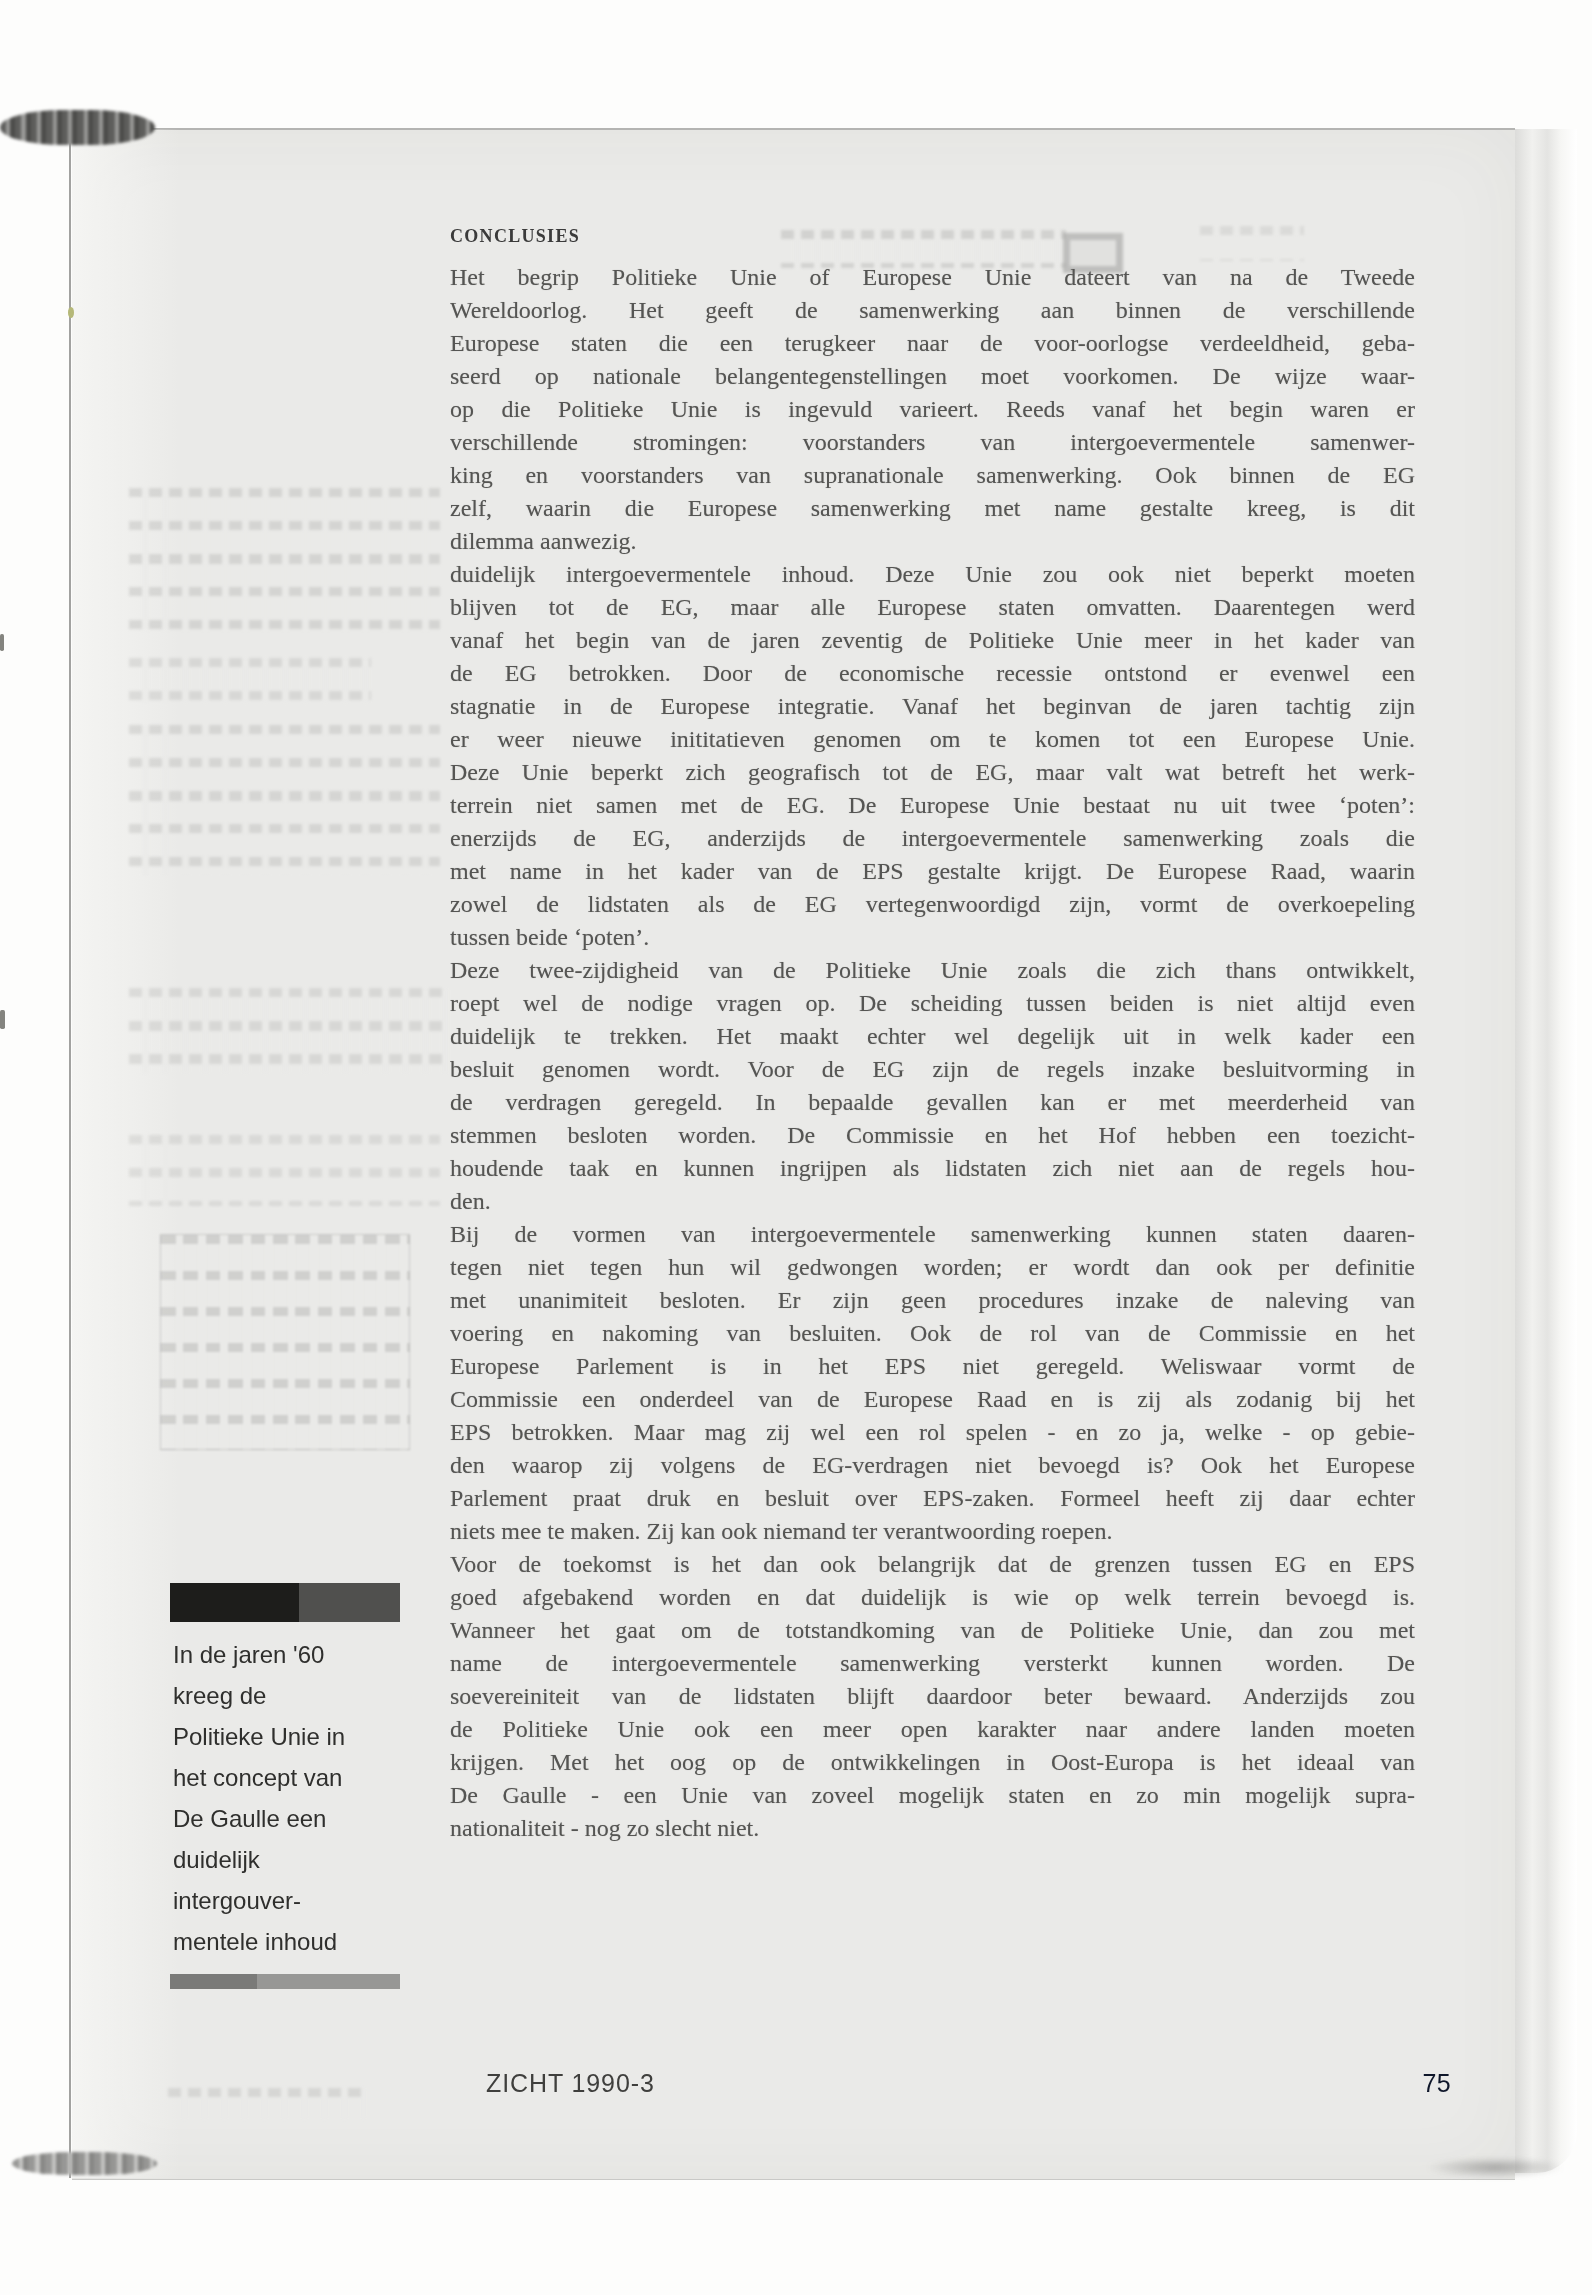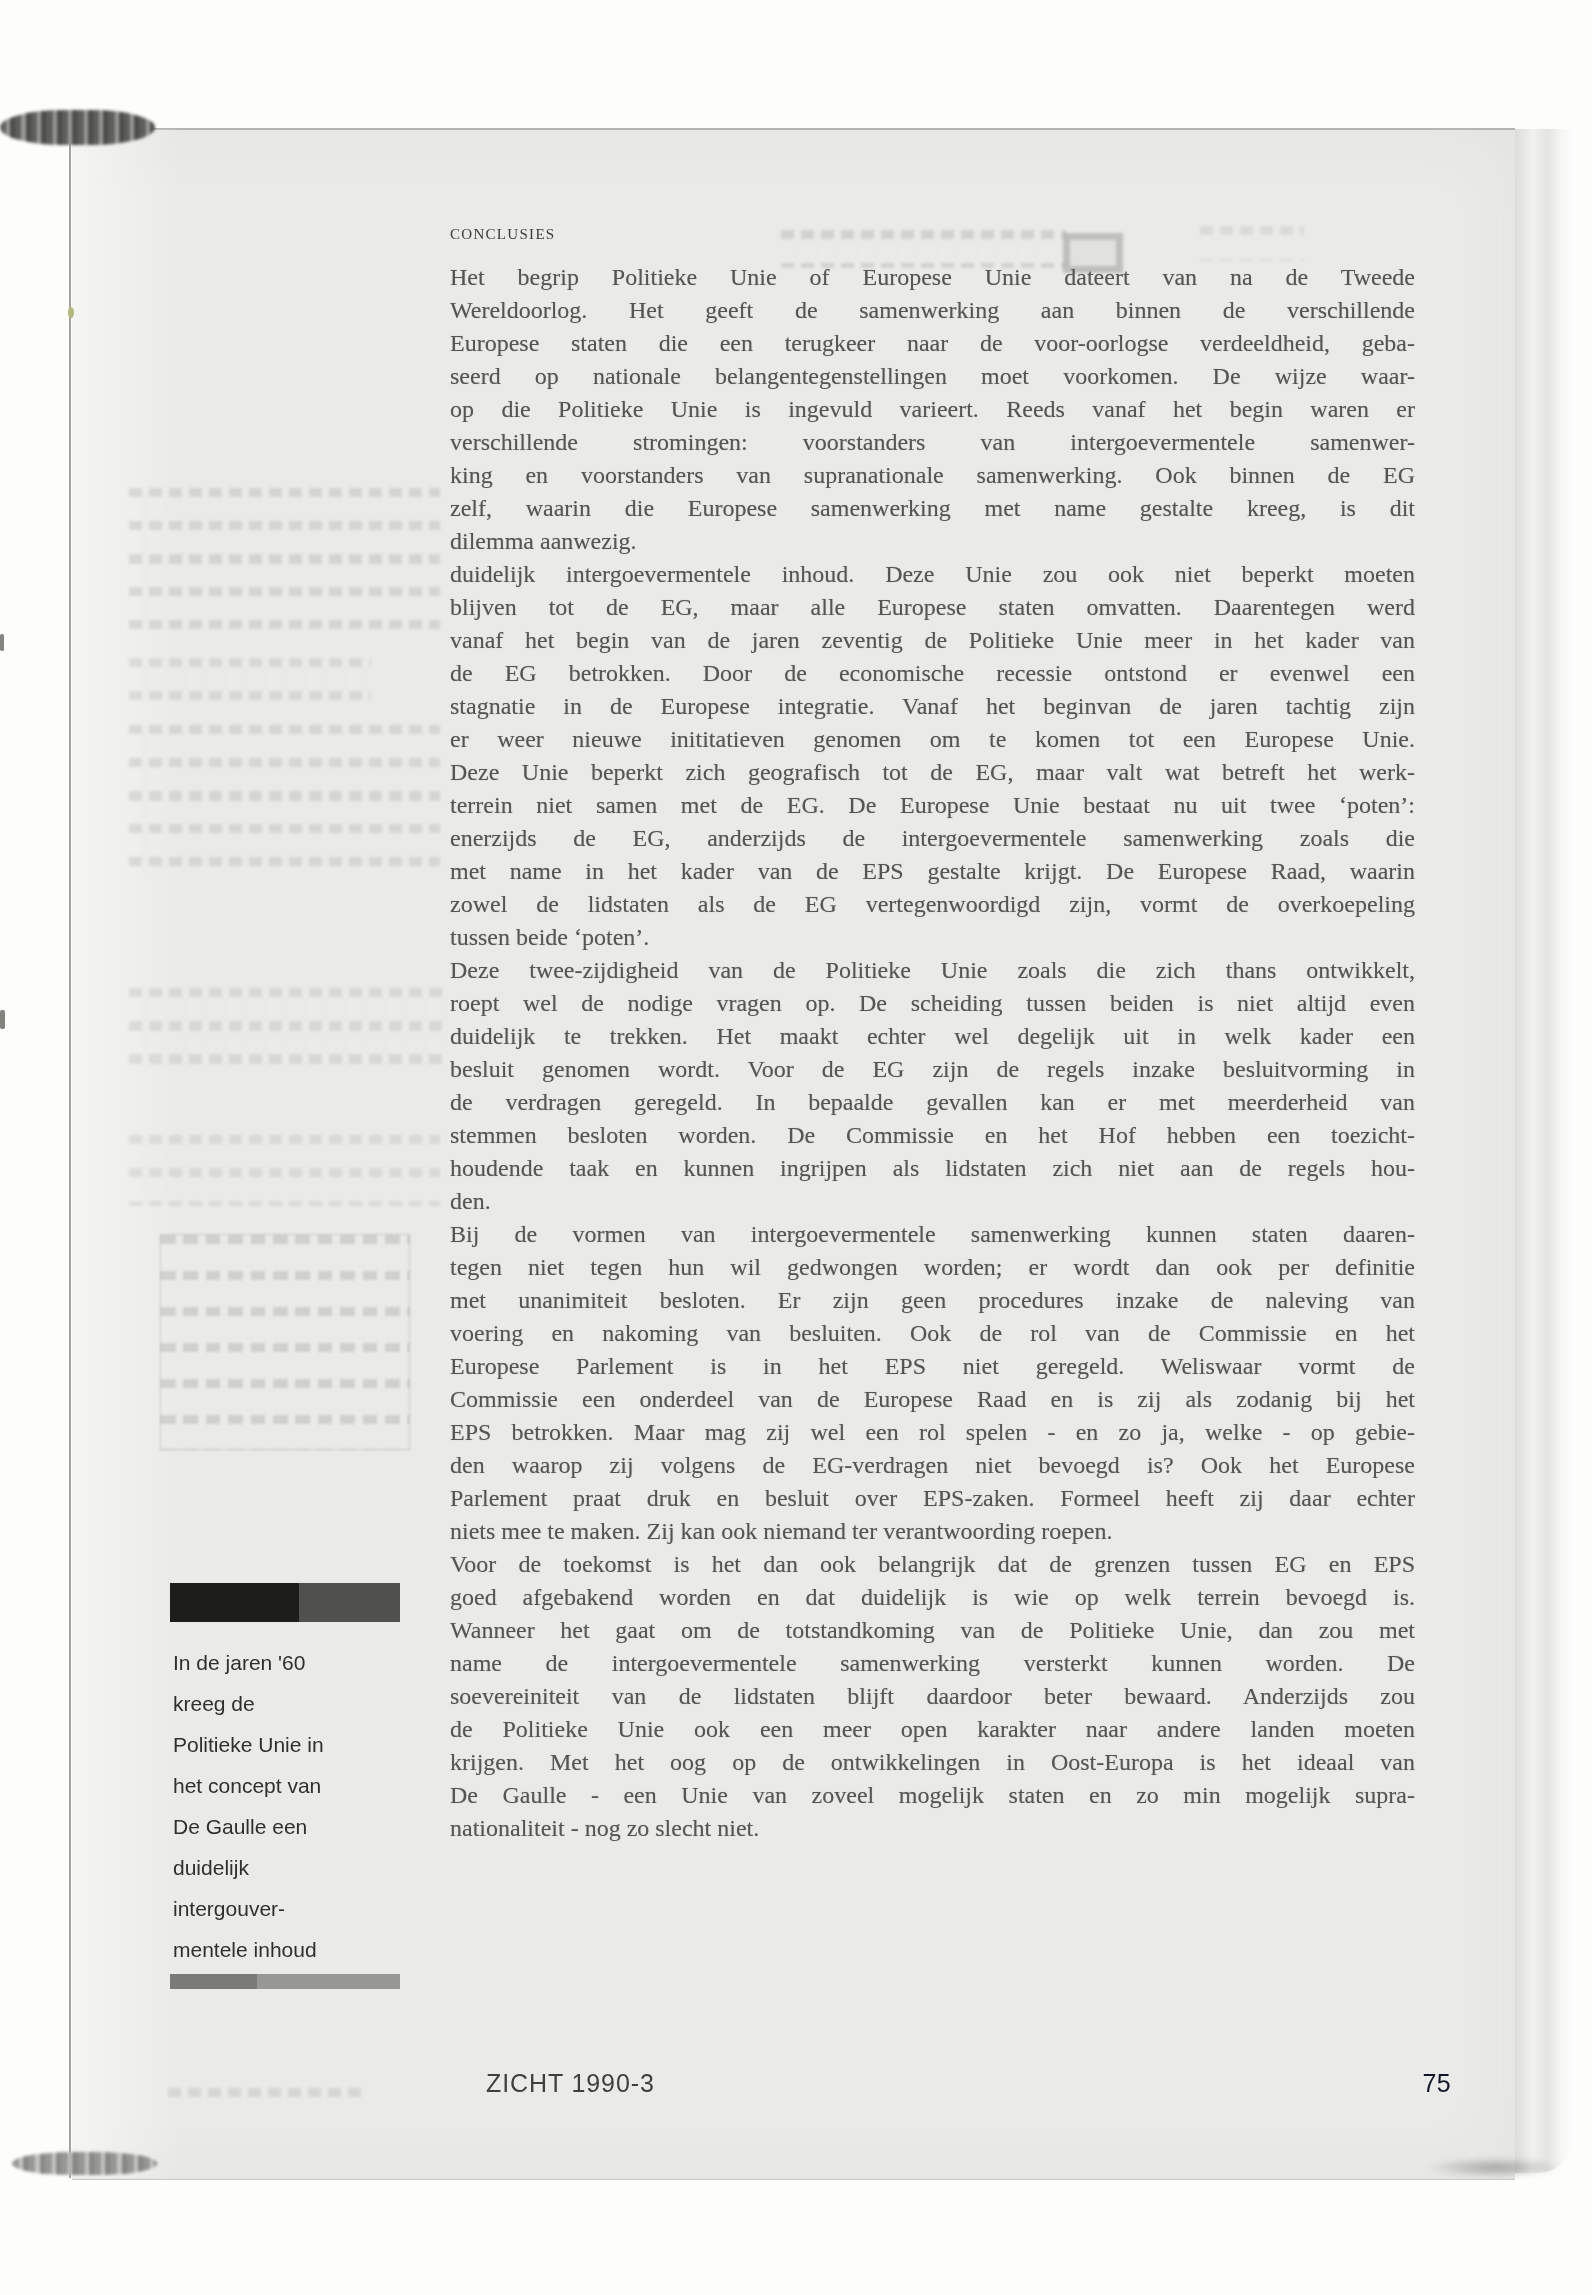--- a/index.html
+++ b/index.html
@@ -64,38 +64,38 @@
     border:1.7px solid rgba(152,152,150,0.38);
     background:
       repeating-linear-gradient(90deg, rgba(234,234,232,0) 0 14.7px, #eaeae8 14.7px 22.4px),
       repeating-linear-gradient(180deg, rgba(150,150,148,0.3) 0 8.6px, transparent 8.6px 36px);
     filter:blur(1px);
   }
 
   
   .heading {
     position:absolute; left:450px; top:226px; width:518px;
-    font-size:15px; font-weight:normal; color:#3b3b3b; letter-spacing:1.3px;
+    font-size:18px; font-weight:bold; color:#3b3b3b; letter-spacing:1.3px;
   }
   .body-text {
     position:absolute; left:450px; top:261px; width:965px;
     font-size:24px; line-height:33px; color:#555553;
     text-shadow:0 0 0.9px rgba(85,85,83,0.4);
   }
   .line { height:33px; overflow:hidden; text-align:justify; text-align-last:justify; }
   .line.last { text-align-last:left; }
 
   .quote-bar-top {
     position:absolute; left:170px; top:1583px; width:230px; height:39px;
     background:linear-gradient(90deg,#1d1d1b 0%,#1d1d1b 56%,#50504e 56%,#50504e 100%);
   }
   .pull-quote {
     position:absolute; left:173px; top:1634px; width:259px;
     font-family:"Liberation Sans", sans-serif;
-    font-size:21px; line-height:41px; color:#2f2f2d;margin-top:8px;
+    font-size:24px; line-height:41px; color:#2f2f2d;
   }
   .quote-line { height:41px; white-space:nowrap; }
   .quote-bar-bottom {
     position:absolute; left:170px; top:1974px; width:230px; height:14.7px;
     background:linear-gradient(90deg,#7a7a78 0%,#7a7a78 38%,#979795 38%,#979795 100%);
   }
 
   .footer {
     position:absolute; left:450px; top:2069px; width:965px;
     display:flex; justify-content:space-between; align-items:baseline;

